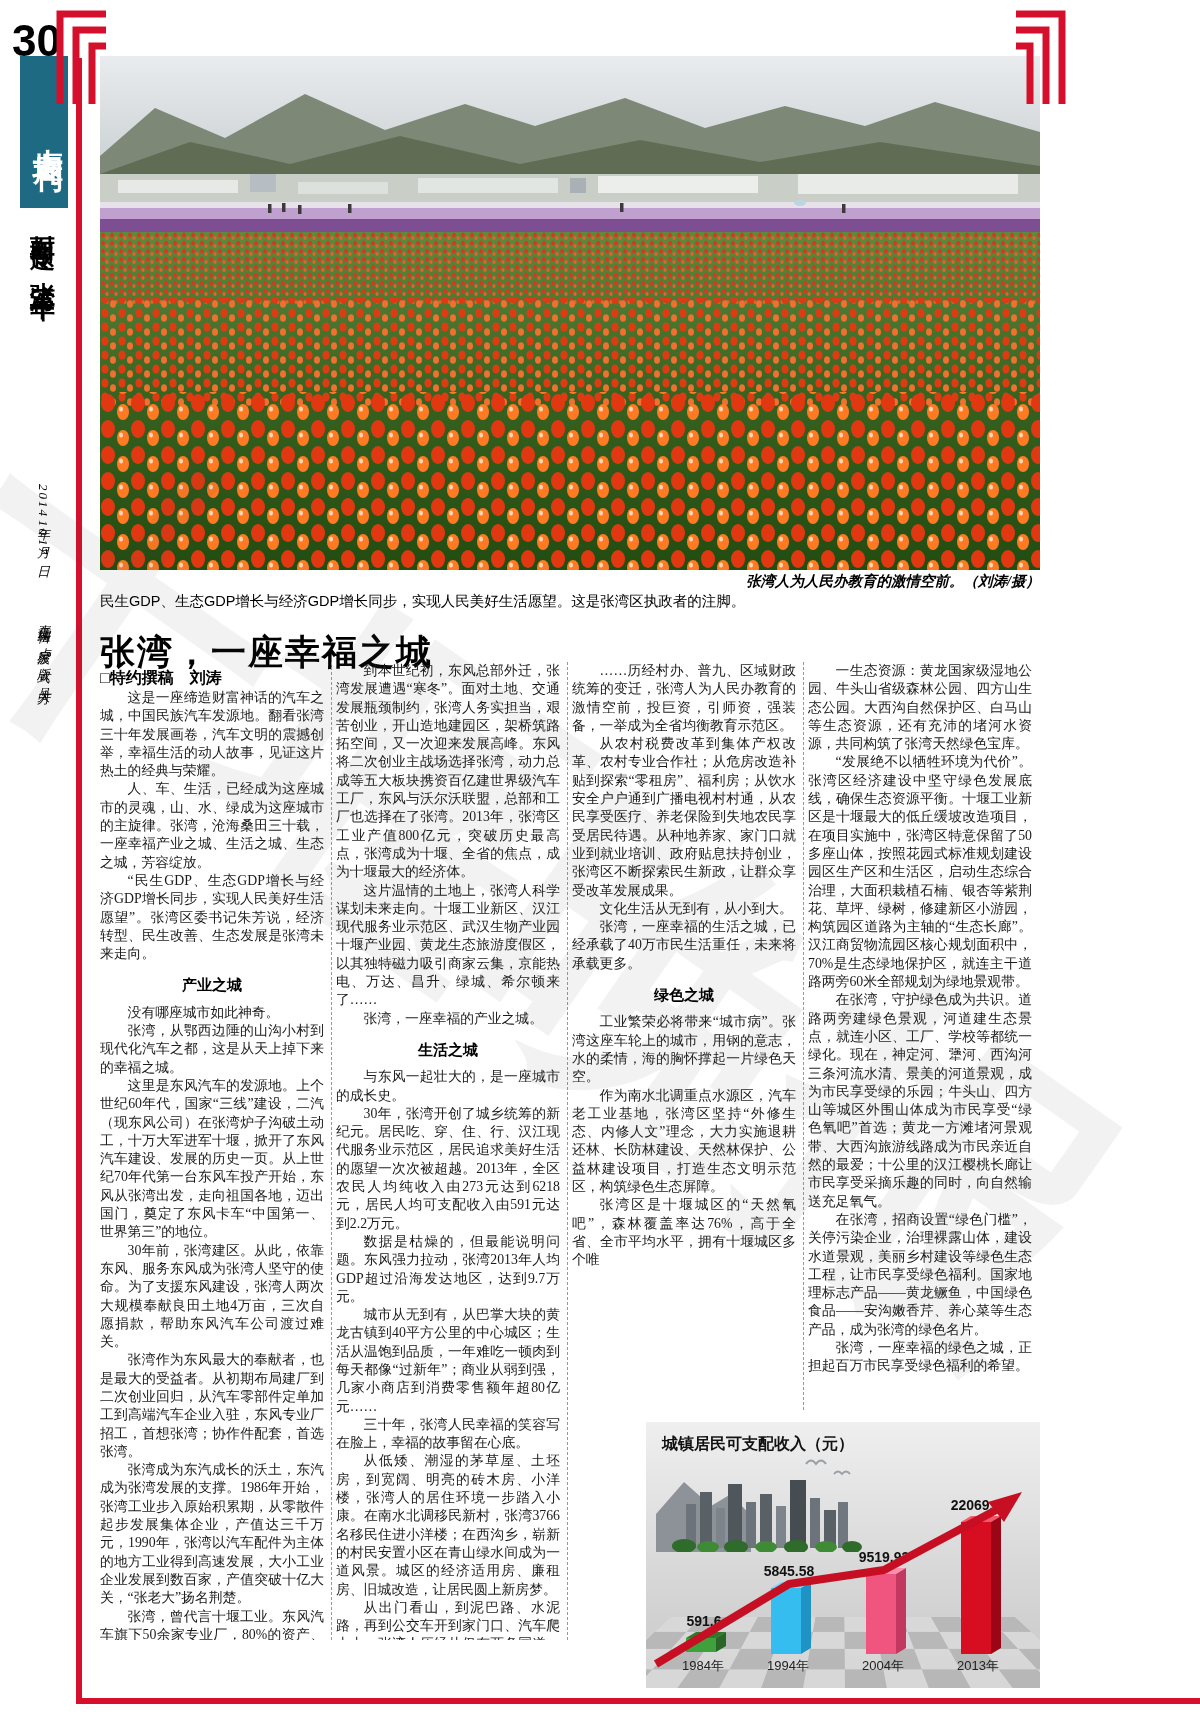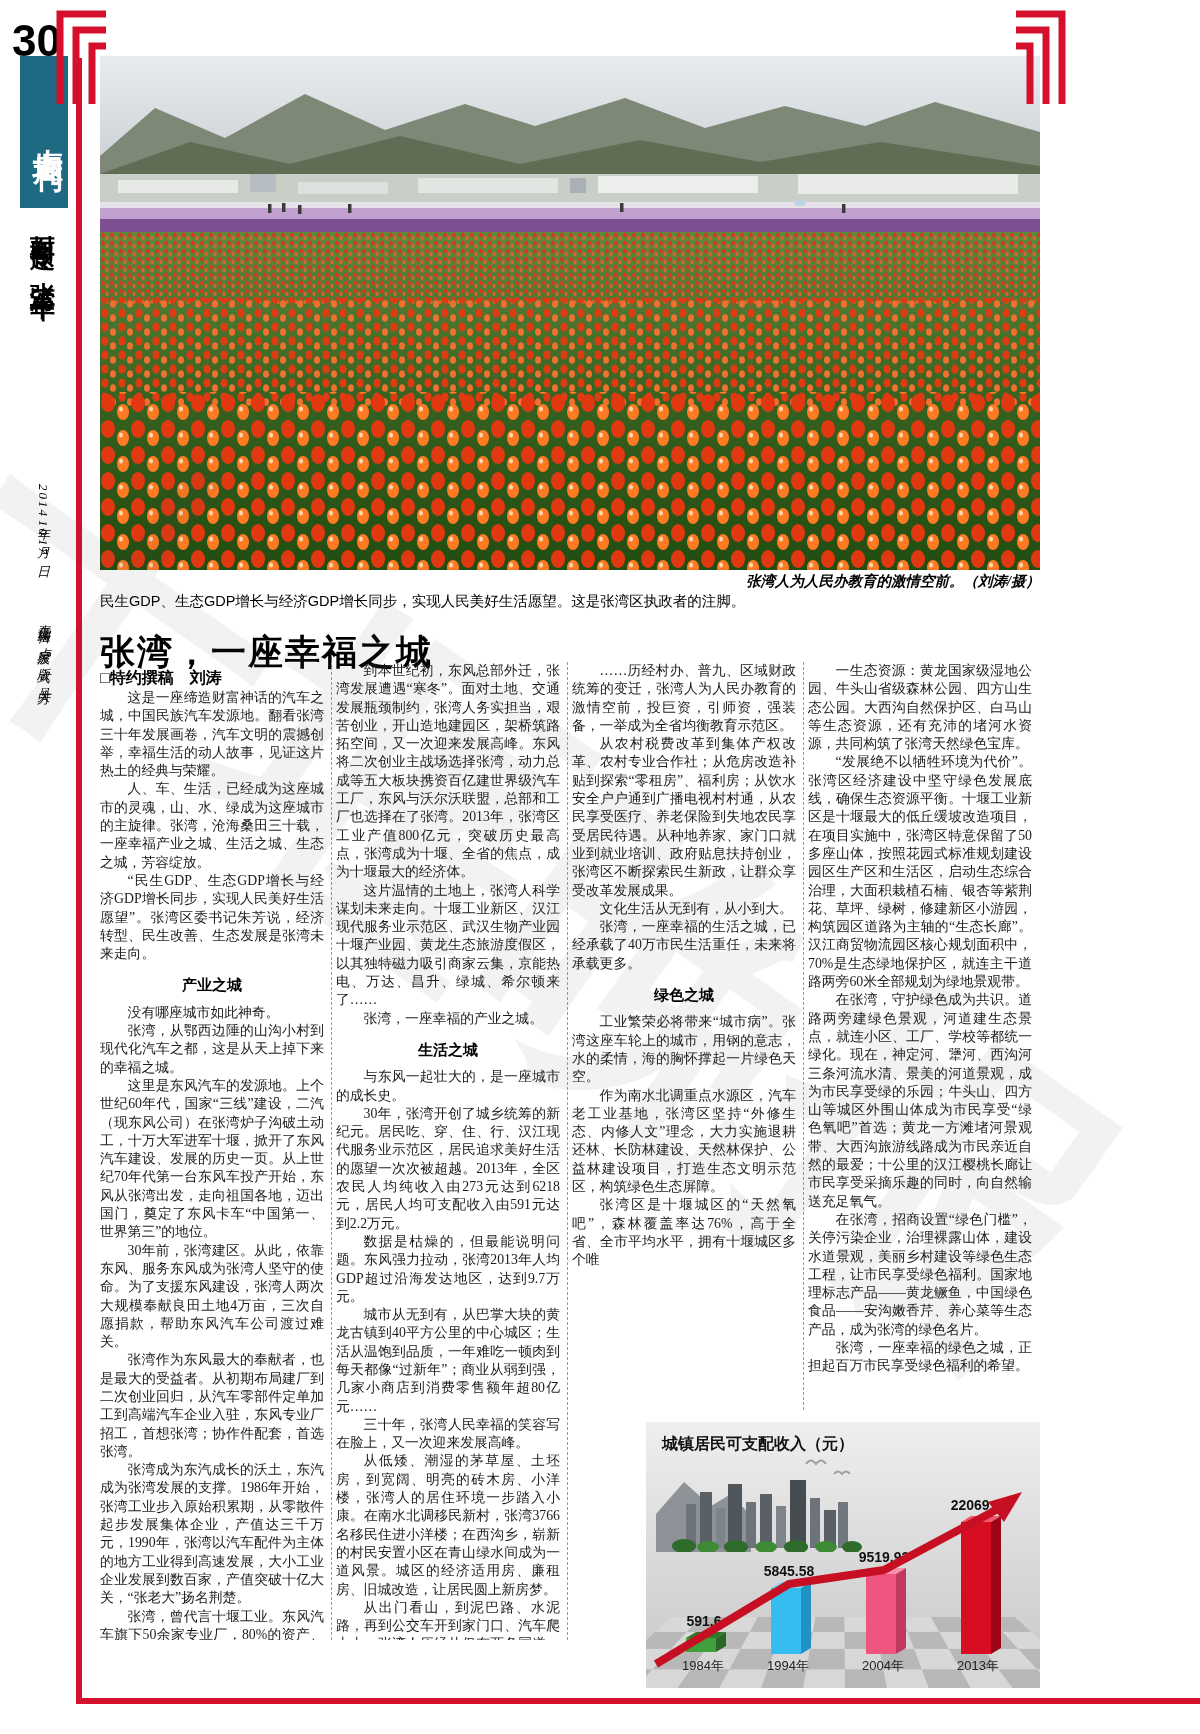--- a/index.html
+++ b/index.html
@@ -204,21 +204,21 @@
 
 <div class="col" id="col2" style="left:336px;top:662px;height:978px;">
   <p>到本世纪初，东风总部外迁，张湾发展遭遇“寒冬”。面对土地、交通发展瓶颈制约，张湾人务实担当，艰苦创业，开山造地建园区，架桥筑路拓空间，又一次迎来发展高峰。东风将二次创业主战场选择张湾，动力总成等五大板块携资百亿建世界级汽车工厂，东风与沃尔沃联盟，总部和工厂也选择在了张湾。2013年，张湾区工业产值800亿元，突破历史最高点，张湾成为十堰、全省的焦点，成为十堰最大的经济体。</p>
   <p>这片温情的土地上，张湾人科学谋划未来走向。十堰工业新区、汉江现代服务业示范区、武汉生物产业园十堰产业园、黄龙生态旅游度假区，以其独特磁力吸引商家云集，京能热电、万达、昌升、绿城、希尔顿来了……</p>
   <p>张湾，一座幸福的产业之城。</p>
   <h3 class="sec">生活之城</h3>
   <p>与东风一起壮大的，是一座城市的成长史。</p>
   <p>30年，张湾开创了城乡统筹的新纪元。居民吃、穿、住、行、汉江现代服务业示范区，居民追求美好生活的愿望一次次被超越。2013年，全区农民人均纯收入由273元达到6218元，居民人均可支配收入由591元达到2.2万元。</p>
   <p>数据是枯燥的，但最能说明问题。东风强力拉动，张湾2013年人均GDP超过沿海发达地区，达到9.7万元。</p>
   <p>城市从无到有，从巴掌大块的黄龙古镇到40平方公里的中心城区；生活从温饱到品质，一年难吃一顿肉到每天都像“过新年”；商业从弱到强，几家小商店到消费零售额年超80亿元……</p>
-  <p>三十年，张湾人民幸福的笑容写在脸上，又一次迎来发展高峰。</p>
+  <p>三十年，张湾人民幸福的笑容写在脸上，幸福的故事留在心底。</p>
   <p>从低矮、潮湿的茅草屋、土坯房，到宽阔、明亮的砖木房、小洋楼，张湾人的居住环境一步踏入小康。在南水北调移民新村，张湾3766名移民住进小洋楼；在西沟乡，崭新的村民安置小区在青山绿水间成为一道风景。城区的经济适用房、廉租房、旧城改造，让居民圆上新房梦。</p>
   <p>从出门看山，到泥巴路、水泥路，再到公交车开到家门口、汽车爬上山，张湾人历经从仅有两条国道，到两条高速、三个互通、国道、城市主干道、水上码头等快捷畅通的交通网。</p>
 
 </div>
 
 <div class="col" id="col3" style="left:572px;top:662px;height:750px;">
   <p>……历经村办、普九、区域财政统筹的变迁，张湾人为人民办教育的激情空前，投巨资，引师资，强装备，一举成为全省均衡教育示范区。</p>
   <p>从农村税费改革到集体产权改革、农村专业合作社；从危房改造补贴到探索“零租房”、福利房；从饮水安全户户通到广播电视村村通，从农民享受医疗、养老保险到失地农民享受居民待遇。从种地养家、家门口就业到就业培训、政府贴息扶持创业，张湾区不断探索民生新政，让群众享受改革发展成果。</p>
   <p>文化生活从无到有，从小到大。</p>
   <p>张湾，一座幸福的生活之城，已经承载了40万市民生活重任，未来将承载更多。</p>

